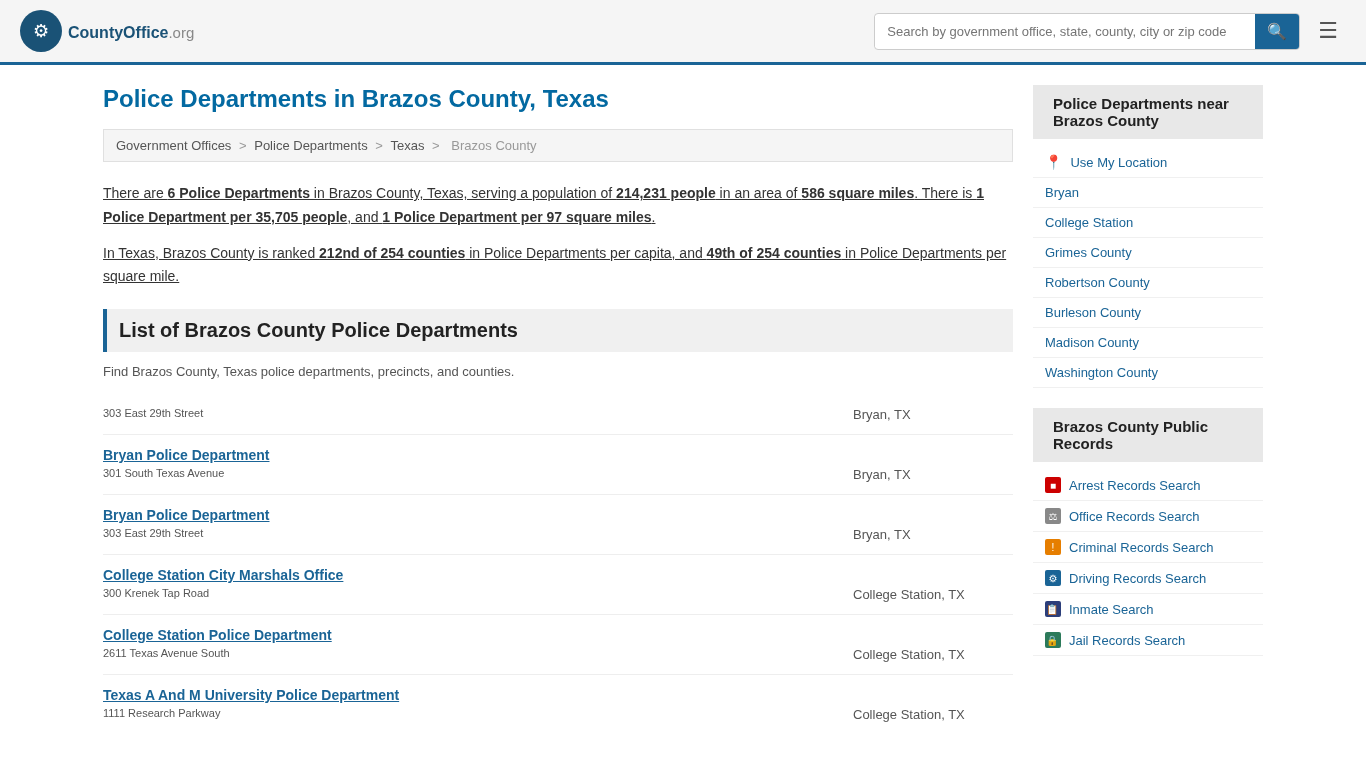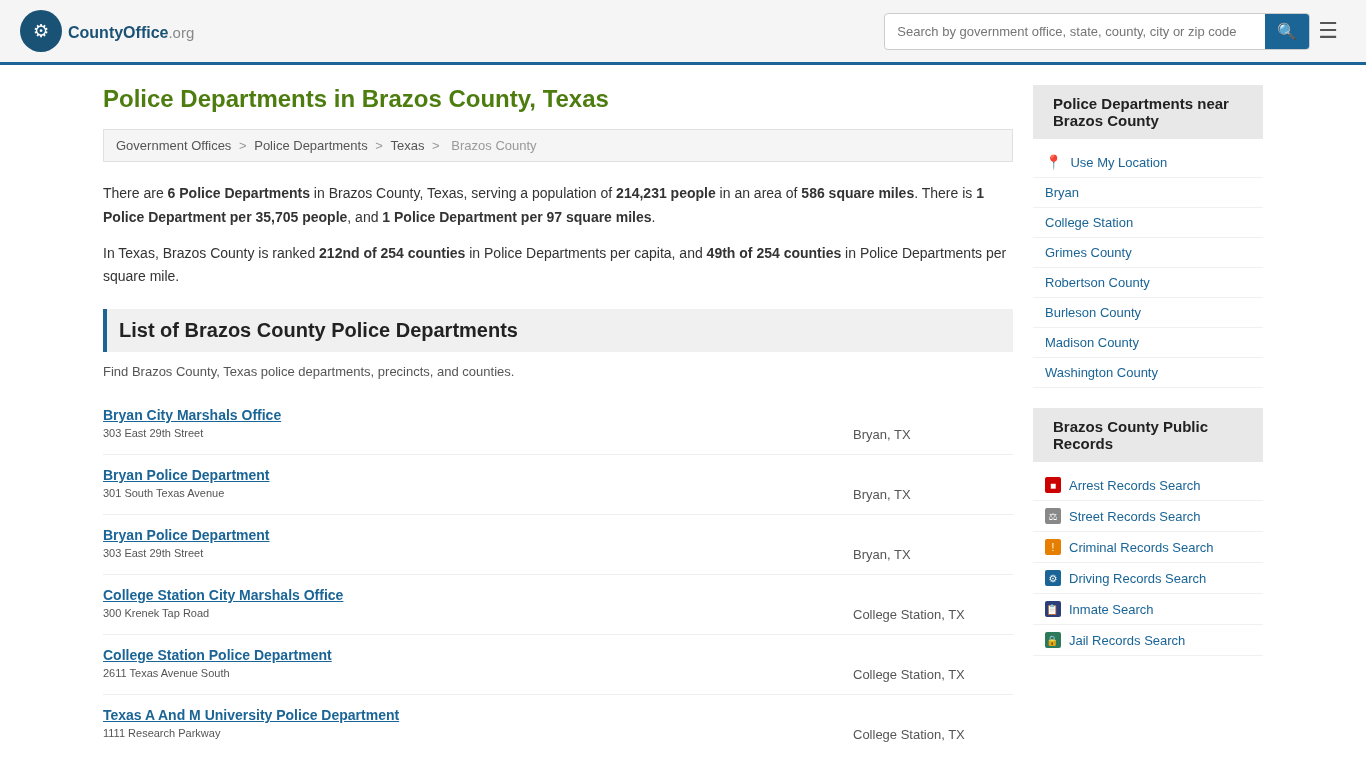--- a/index.html
+++ b/index.html
@@ -36,20 +36,21 @@
       color: #1a5276;
     }
     .logo-text span {
       color: #888;
       font-weight: normal;
       font-size: 16px;
     }
     .header-right {
       display: flex;
       align-items: center;
+      gap: 10px;
     }
     .search-bar {
       display: flex;
       align-items: center;
       border: 1px solid #ccc;
       border-radius: 4px;
       overflow: hidden;
       background: white;
     }
     .search-bar input {
@@ -86,21 +87,21 @@
       gap: 20px;
     }
 
     
     .content {
       flex: 1;
     }
     .page-title {
       font-size: 24px;
       font-weight: bold;
-      color: #4d7c0f;
+      color: #0369a1;
       margin-bottom: 16px;
     }
     .breadcrumb {
       background: #f5f5f5;
       padding: 8px 12px;
       font-size: 13px;
       color: #555;
       margin-bottom: 20px;
       border: 1px solid #e0e0e0;
     }
@@ -110,20 +111,21 @@
     }
     .breadcrumb span {
       margin: 0 4px;
       color: #999;
     }
     .description {
       font-size: 14px;
       line-height: 1.7;
       color: #333;
       margin-bottom: 12px;
+      text-decoration: underline;
     }
     .description b { font-weight: bold; }
 
     .section-header {
       background: #f0f0f0;
       padding: 10px 12px;
       font-size: 20px;
       font-weight: bold;
       color: #222;
       margin: 20px 0 12px 0;
@@ -263,21 +265,20 @@
     </p>
     <p class="description">
       In Texas, Brazos County is ranked <b>212nd of 254 counties</b> in Police Departments per capita, and <b>49th of 254 counties</b> in Police Departments per square mile.
     </p>
 
     <div class="section-header">List of Brazos County Police Departments</div>
     <p class="section-desc">Find Brazos County, Texas police departments, precincts, and counties.</p>
 
     <div id="dept-list">
         <div class="dept-item">
-      <a class="dept-name">Bryan City Marshals Office</a>
       <div class="dept-row">
         <span class="dept-address">303 East 29th Street</span>
         <span class="dept-city">Bryan, TX</span>
       </div>
     </div>
         <div class="dept-item">
       <a class="dept-name">Bryan Police Department</a>
       <div class="dept-row">
         <span class="dept-address">301 South Texas Avenue</span>
         <span class="dept-city">Bryan, TX</span>
@@ -333,21 +334,21 @@
     </div>
     <div class="sidebar-section">
       <div class="sidebar-title">Brazos County Public Records</div>
       <div id="records-links">
           <a class="sidebar-link-with-icon" href="#">
             <span class="rec-icon rec-red">■</span>
             <span>Arrest Records Search</span>
           </a>
           <a class="sidebar-link-with-icon" href="#">
             <span class="rec-icon rec-gray">⚖</span>
-            <span>Street Records Search</span>
+            <span>Office Records Search</span>
           </a>
           <a class="sidebar-link-with-icon" href="#">
             <span class="rec-icon rec-orange">!</span>
             <span>Criminal Records Search</span>
           </a>
           <a class="sidebar-link-with-icon" href="#">
             <span class="rec-icon rec-blue">⚙</span>
             <span>Driving Records Search</span>
           </a>
           <a class="sidebar-link-with-icon" href="#">

